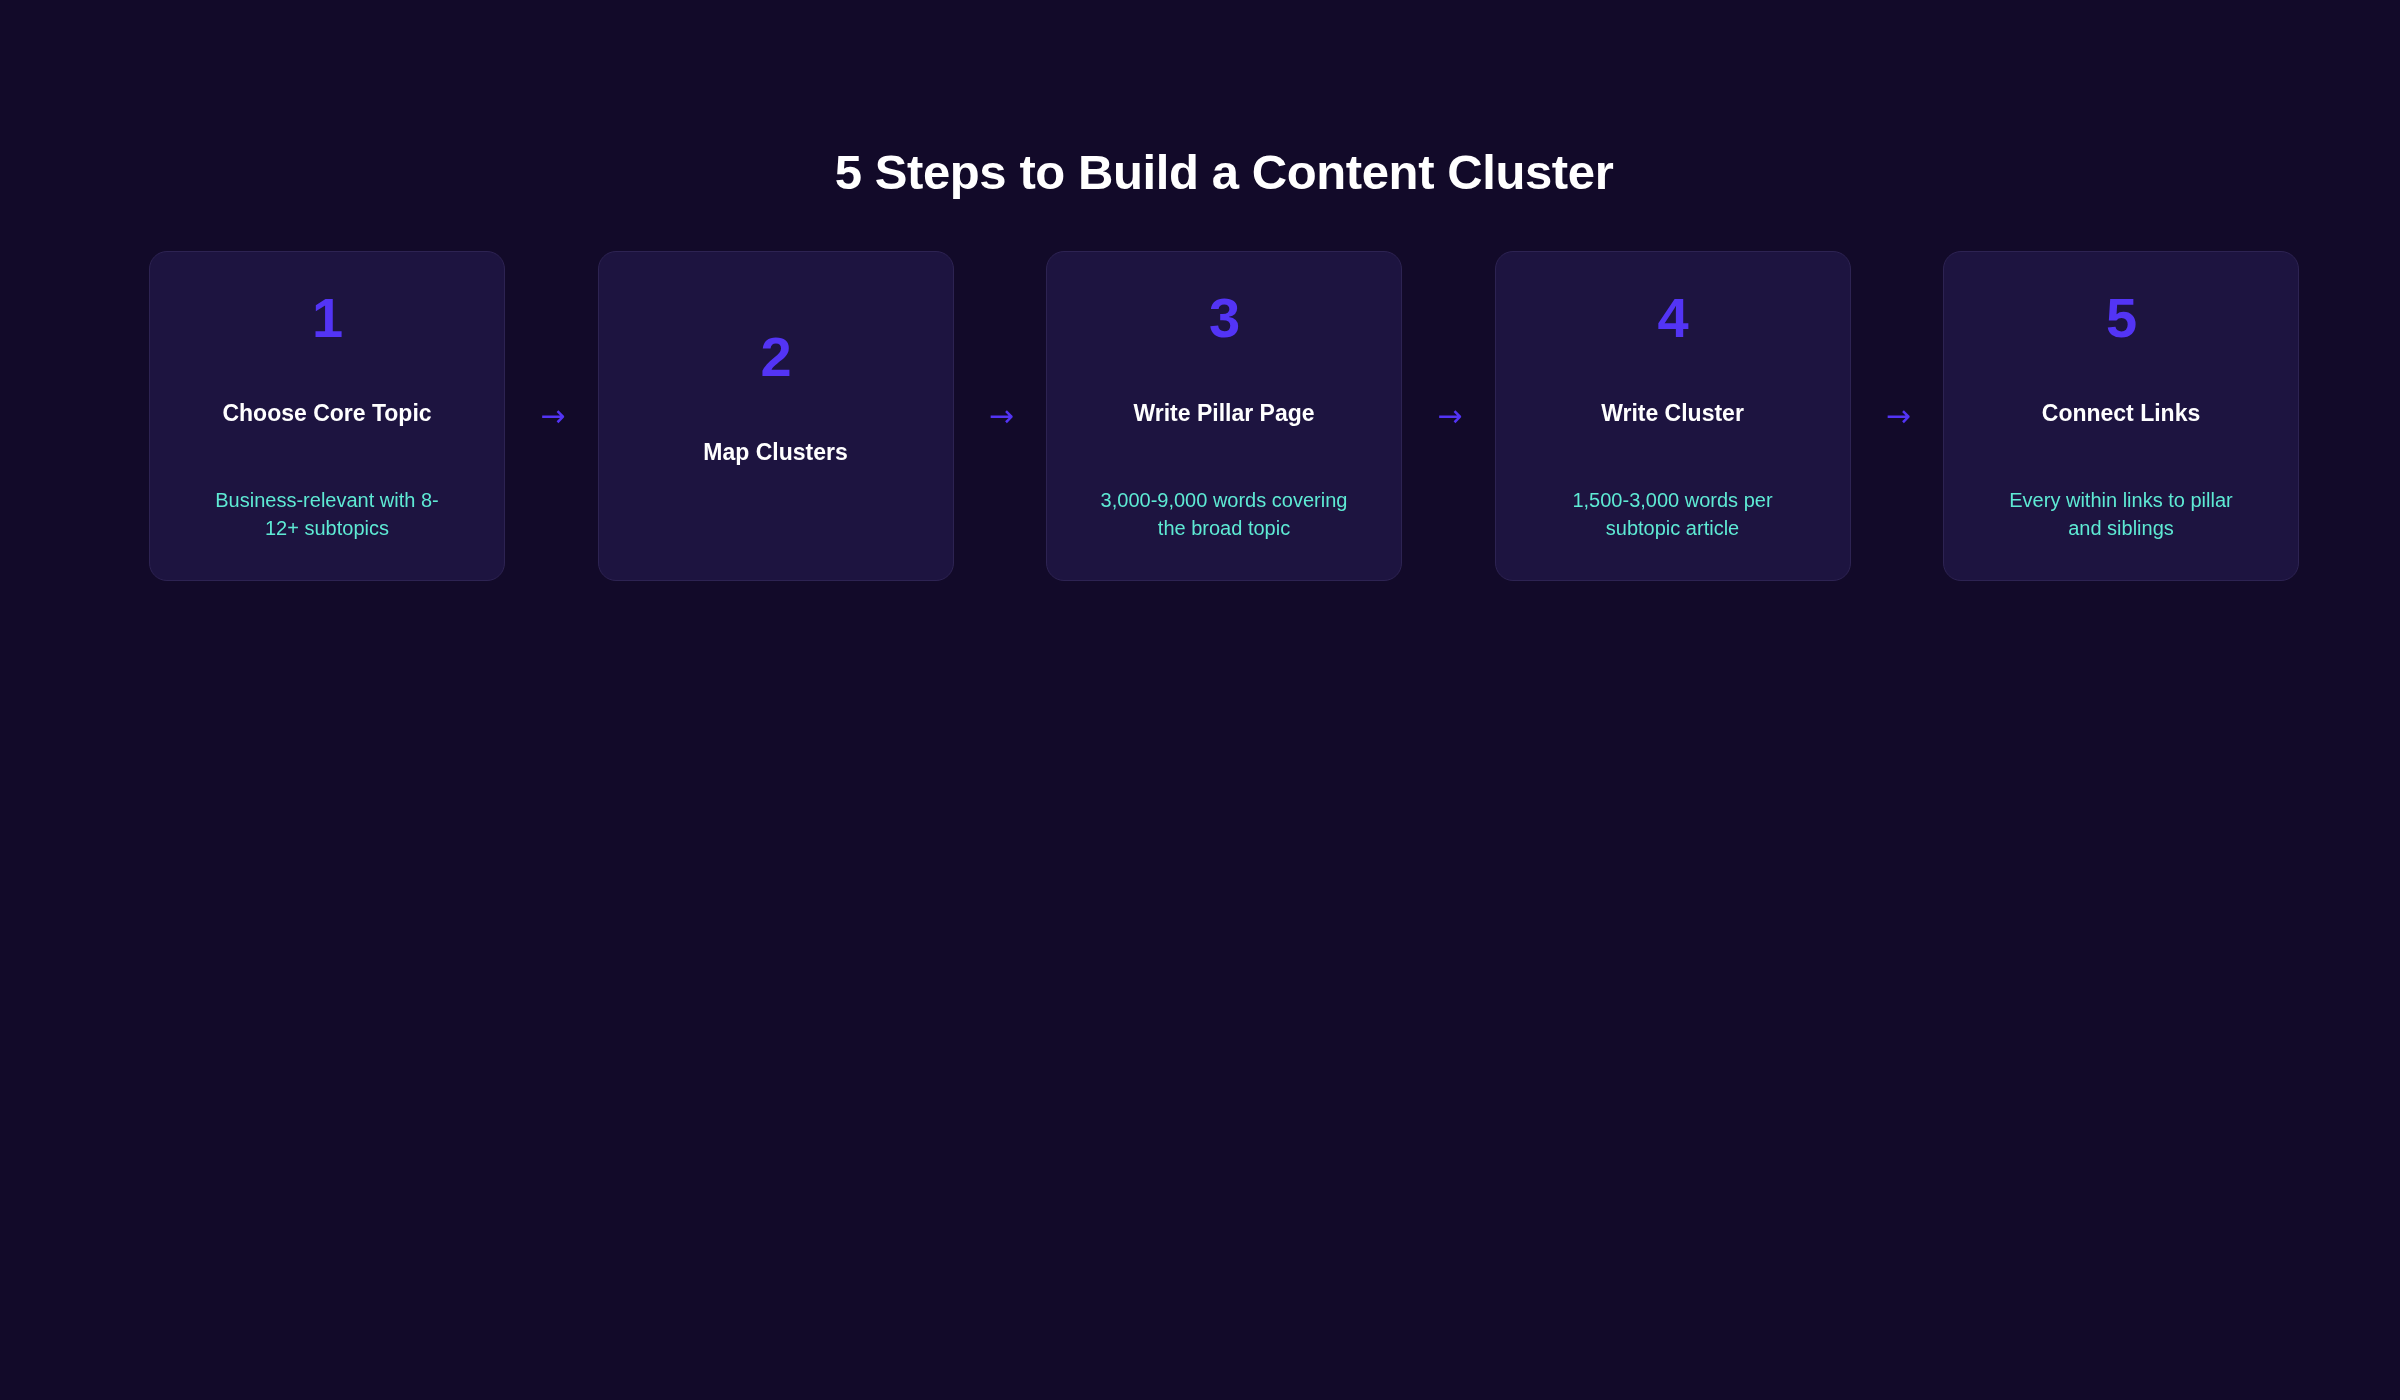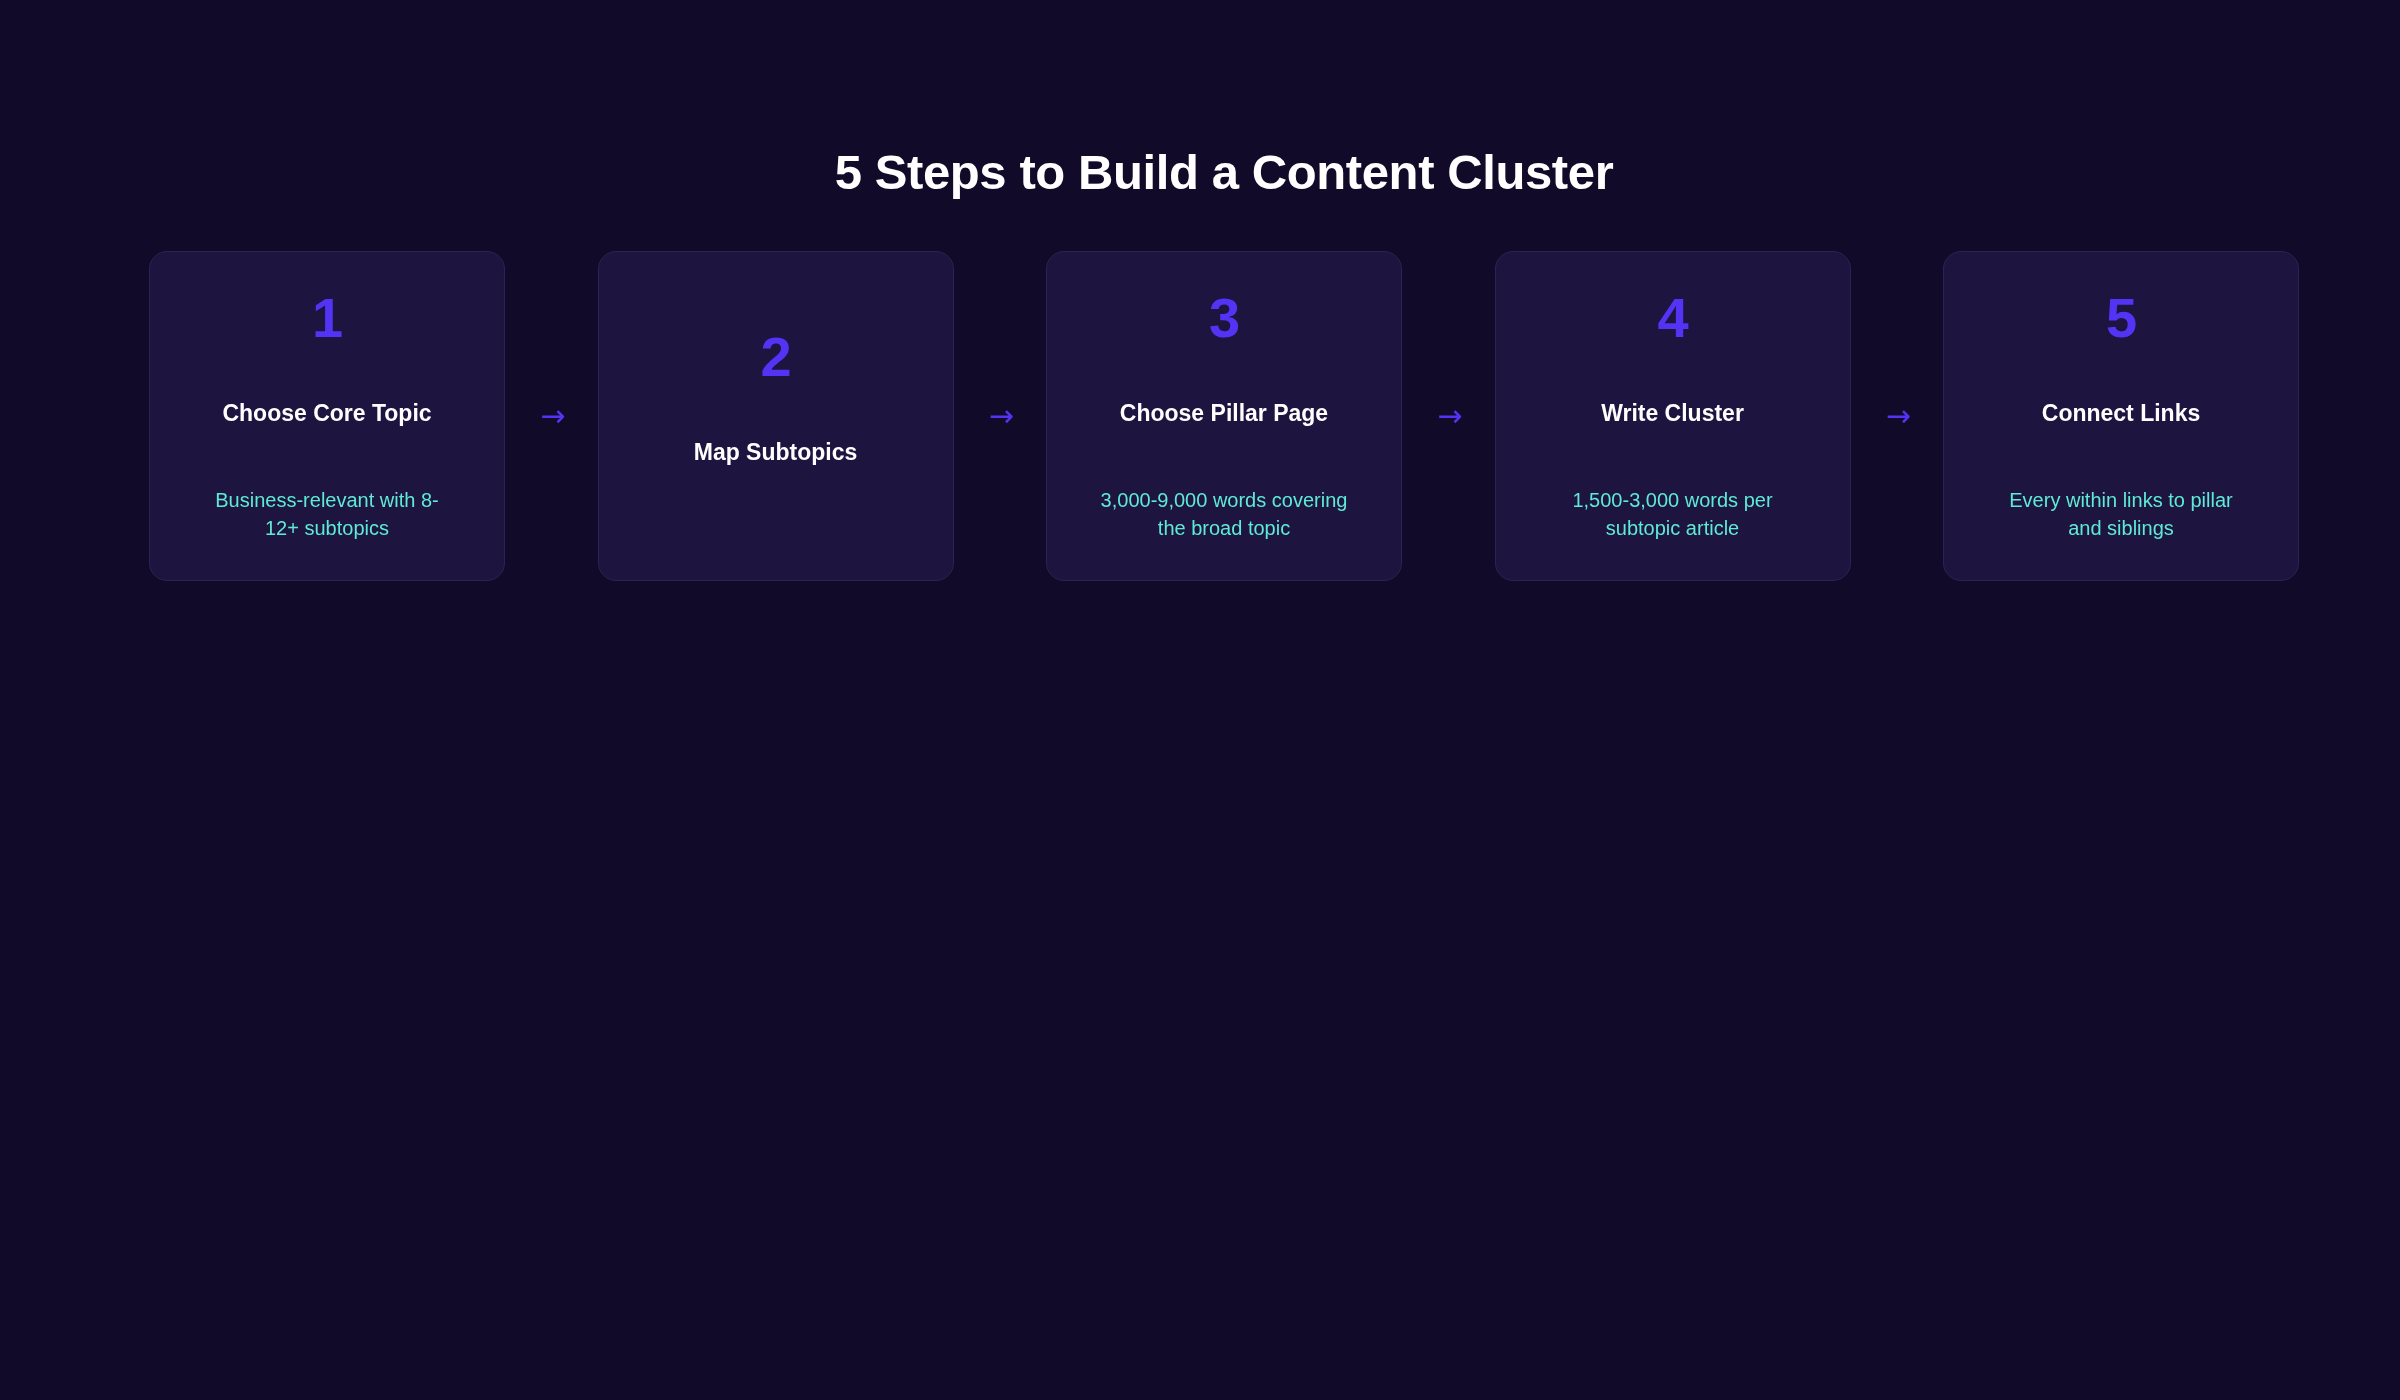--- a/index.html
+++ b/index.html
@@ -108,28 +108,28 @@
     <div class="step-card">
       <div class="step-number">1</div>
       <div class="step-title">Choose Core Topic</div>
       <div class="step-desc">Business-relevant with 8-12+ subtopics</div>
     </div>
 
     <div class="step-arrow">→</div>
 
     <div class="step-card">
       <div class="step-number">2</div>
-      <div class="step-title">Map Subtopics</div>
+      <div class="step-title">Map Clusters</div>
     </div>
 
     <div class="step-arrow">→</div>
 
     <div class="step-card">
       <div class="step-number">3</div>
-      <div class="step-title">Choose Pillar Page</div>
+      <div class="step-title">Write Pillar Page</div>
       <div class="step-desc">3,000-9,000 words covering the broad topic</div>
     </div>
 
     <div class="step-arrow">→</div>
 
     <div class="step-card">
       <div class="step-number">4</div>
       <div class="step-title">Write Cluster</div>
       <div class="step-desc">1,500-3,000 words per subtopic article</div>
     </div>

